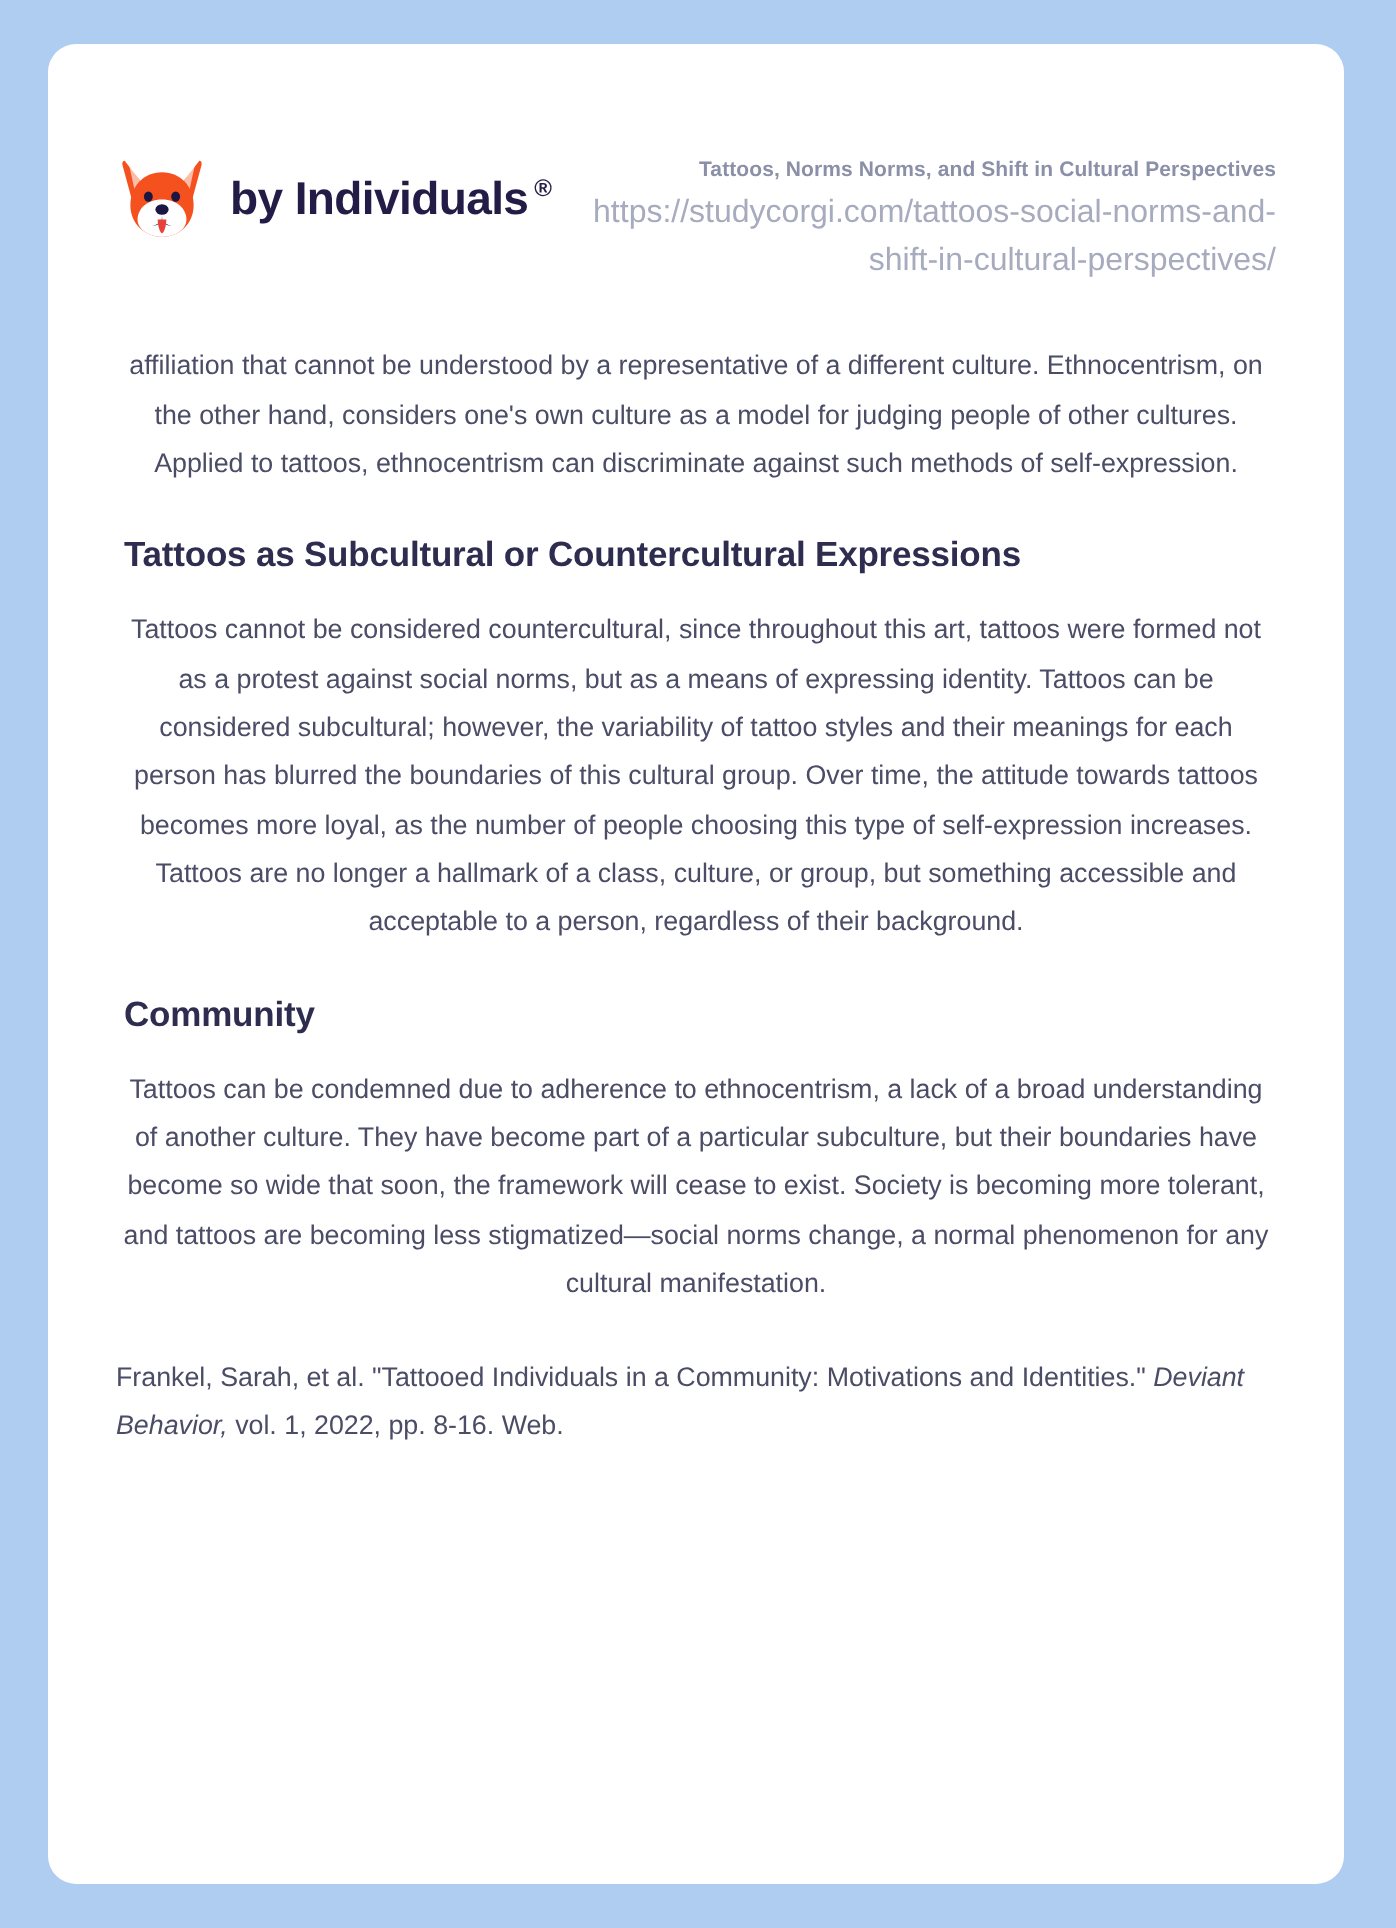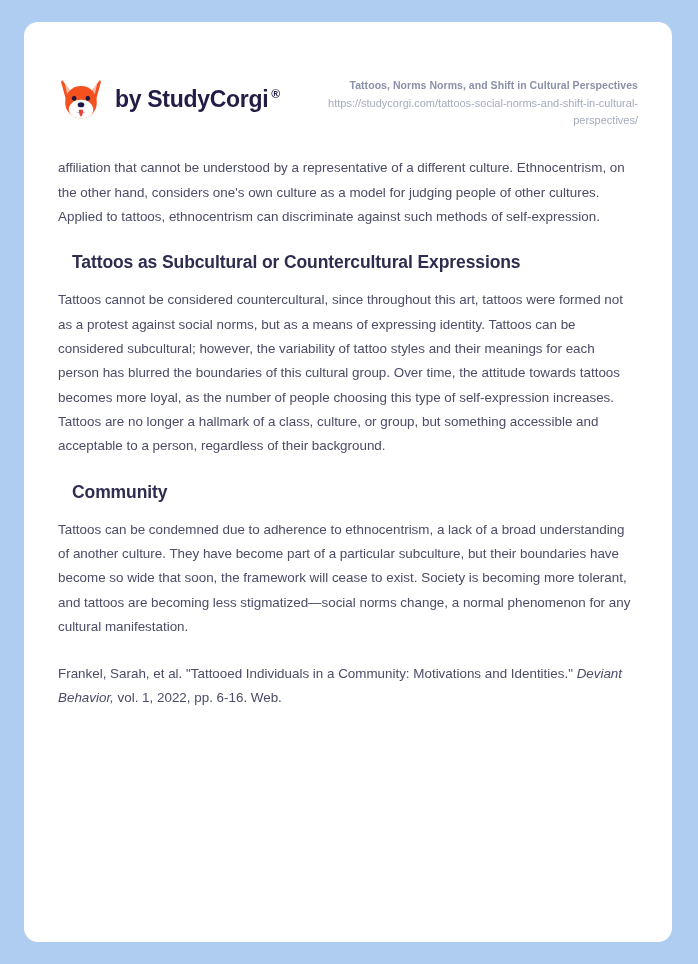--- a/index.html
+++ b/index.html
@@ -66,42 +66,42 @@
     padding-top: 6px;
   }
   .header-title {
     font-size: 10.5px;
     font-weight: bold;
     color: #8b90a8;
     line-height: 1.45;
     letter-spacing: 0.05px;
   }
   .header-url {
-    font-size: 11px;
+    font-size: 16px;
     color: #a6abbd;
     line-height: 1.5;
     margin-top: 2px;
     word-break: break-word;
   }
   
   .doc-body {
     padding: 28px 34px 0 34px;
   }
   .doc-paragraph {
     font-size: 13.4px;
     line-height: 1.82;
     color: #4b4c66;
     margin: 0 0 22px 0;
-    text-align: left;
+    text-align: center;
   }
   .doc-heading {
     font-size: 17.5px;
     font-weight: bold;
     color: #2e2d50;
-    margin: 20px 0 14px 14px;
+    margin: 20px 0 14px 4px;
     line-height: 1.3;
     letter-spacing: -0.1px;
   }
   .citation {
     font-size: 13.4px;
     line-height: 1.82;
     color: #4b4c66;
     margin: 0;
   }
   .citation em {
@@ -124,21 +124,21 @@
         <path d="M32 14 C45 14 54 24 54 37 C54 50 44 59 32 59 C20 59 10 50 10 37 C10 24 19 14 32 14 Z" fill="#f4511e"></path>
         <path d="M32 33 C43 33 49 40 49 47 C49 54 41 59 32 59 C23 59 15 54 15 47 C15 40 21 33 32 33 Z" fill="#ffffff"></path>
         <ellipse cx="22.5" cy="31" rx="3.1" ry="3.6" fill="#1b1741"></ellipse>
         <ellipse cx="41.5" cy="31" rx="3.1" ry="3.6" fill="#1b1741"></ellipse>
         <ellipse cx="32" cy="40" rx="4.6" ry="3.6" fill="#1b1741"></ellipse>
         <path d="M32 43 C32 49 28 52 24.5 50.5 C28 52.5 32 50 32 43 Z" fill="#1b1741"></path>
         <path d="M32 43 C32 49 36 52 39.5 50.5 C36 52.5 32 50 32 43 Z" fill="#1b1741"></path>
         <path d="M29 47 C29 52.5 31 56.5 32 56.5 C33 56.5 35 52.5 35 47 Z" fill="#e8413a"></path>
       </svg>
       <span class="brand-wordmark">
-        <span>by StudyCorgi</span>
+        <span>by Individuals</span>
         <span class="brand-reg">®</span>
       </span>
     </div>
 
     <div class="header-meta">
       <div class="header-title">Tattoos, Norms Norms, and Shift in Cultural Perspectives</div>
       <div class="header-url">https://studycorgi.com/tattoos-social-norms-and-shift-in-cultural-perspectives/</div>
     </div>
 
   </div>
@@ -146,17 +146,17 @@
   <div class="doc-body">
 
     <p class="doc-paragraph">affiliation that cannot be understood by a representative of a different culture. Ethnocentrism, on the other hand, considers one's own culture as a model for judging people of other cultures. Applied to tattoos, ethnocentrism can discriminate against such methods of self-expression.</p>
 
     <h2 class="doc-heading">Tattoos as Subcultural or Countercultural Expressions</h2>
     <p class="doc-paragraph">Tattoos cannot be considered countercultural, since throughout this art, tattoos were formed not as a protest against social norms, but as a means of expressing identity. Tattoos can be considered subcultural; however, the variability of tattoo styles and their meanings for each person has blurred the boundaries of this cultural group. Over time, the attitude towards tattoos becomes more loyal, as the number of people choosing this type of self-expression increases. Tattoos are no longer a hallmark of a class, culture, or group, but something accessible and acceptable to a person, regardless of their background.</p>
 
     <h2 class="doc-heading">Community</h2>
     <p class="doc-paragraph">Tattoos can be condemned due to adherence to ethnocentrism, a lack of a broad understanding of another culture. They have become part of a particular subculture, but their boundaries have become so wide that soon, the framework will cease to exist. Society is becoming more tolerant, and tattoos are becoming less stigmatized—social norms change, a normal phenomenon for any cultural manifestation.</p>
 
-    <p class="citation"><span>Frankel, Sarah, et al. "Tattooed Individuals in a Community: Motivations and Identities." </span><em>Deviant Behavior,</em><span> vol. 1, 2022, pp. 6-16. Web.</span></p>
+    <p class="citation"><span>Frankel, Sarah, et al. "Tattooed Individuals in a Community: Motivations and Identities." </span><em>Deviant Behavior,</em><span> vol. 1, 2022, pp. 8-16. Web.</span></p>
 
   </div>
 
 </div>
 
 </body></html>

